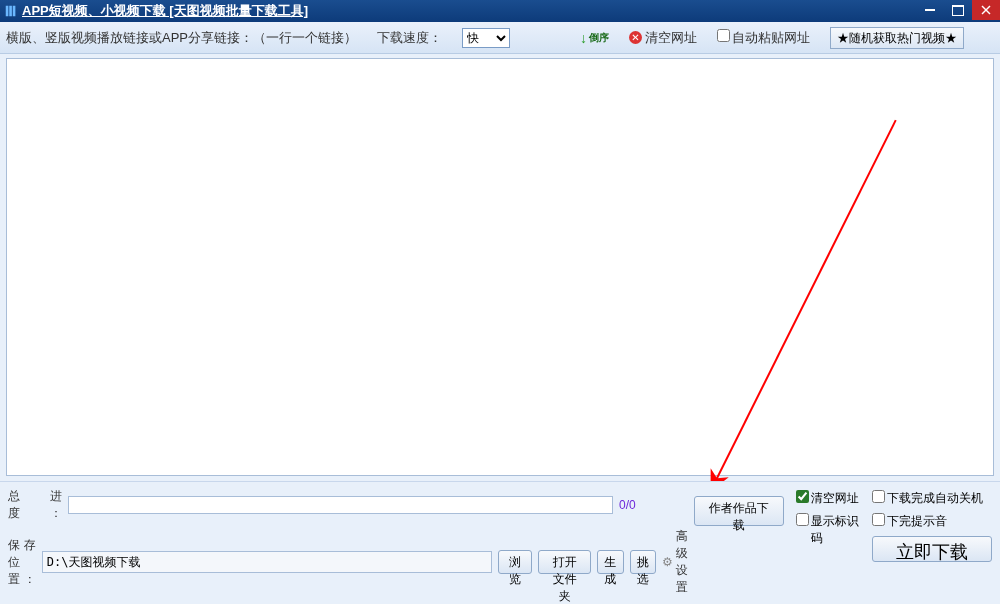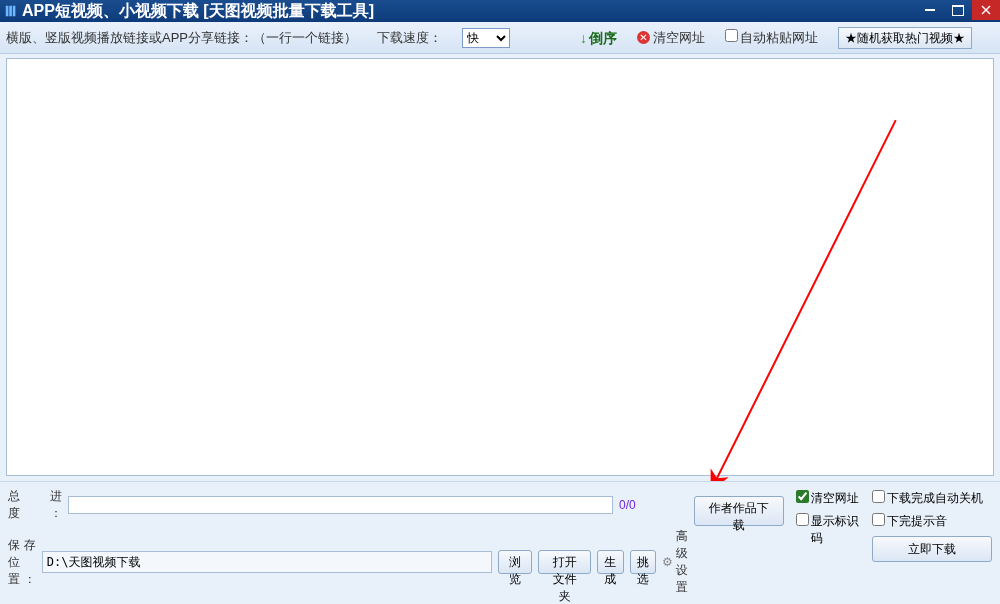--- a/index.html
+++ b/index.html
@@ -1,18 +1,18 @@
 <!DOCTYPE html>
 <html><head>
 <meta charset="utf-8">
 <style>
 * { margin: 0; padding: 0; box-sizing: border-box; }
 body { font-family: "Microsoft YaHei", SimSun, Arial, sans-serif; font-size: 12px; background: #fff; width: 1000px; height: 604px; overflow: hidden; position: relative; }
 
-.titlebar { height: 22px; background: linear-gradient(#1a4d8f, #0d3b7a); color: #fff; display: flex; align-items: center; padding-left: 4px; font-size: 16px; }
+.titlebar { height: 22px; background: linear-gradient(#1a4d8f, #0d3b7a); color: #fff; display: flex; align-items: center; padding-left: 4px; font-size: 13px; text-decoration: underline; }
 .titlebar-icon { width: 14px; height: 14px; margin-right: 4px; display: inline-flex; align-items: center; justify-content: center; }
 .titlebar-text { flex: 1; white-space: nowrap; font-weight: bold; }
 .win-controls { display: flex; height: 100%; }
 .win-btn { width: 28px; height: 20px; display: flex; align-items: center; justify-content: center; }
 .win-min::before { content: ""; width: 10px; height: 2px; background: #fff; display: block; }
 .win-max::before { content: ""; width: 10px; height: 8px; border: 1px solid #fff; border-top: 2px solid #fff; display: block; }
 .win-close { background: #c62828; }
 .win-close svg { width: 10px; height: 10px; }
 
 .toolbar { height: 32px; background: linear-gradient(#eaf1fb, #d6e4f5); border-bottom: 1px solid #b8cce4; display: flex; align-items: center; padding: 0 6px; gap: 20px; font-size: 13px; color: #333; }
@@ -33,21 +33,21 @@
 
 .arrow-overlay { position: absolute; top: 0; left: 0; width: 100%; height: 100%; pointer-events: none; }
 
 .bottom { background: #e8f0fa; padding: 6px 8px 2px 8px; border-top: 1px solid #c8d7ec; }
 .row { display: flex; align-items: center; gap: 6px; margin-bottom: 6px; }
 .row-label { width: 54px; text-align: justify; text-align-last: justify; color: #333; font-family: Liberation Mono, monospace; }
 .progress-bar { flex: 0 0 545px; height: 18px; border: 1px solid #a8bdd8; background: #fff; }
 .progress-text { width: 30px; color: #6d28d9; }
 .btn { background: linear-gradient(#f7f9fc, #dbe6f4); border: 1px solid #8fa9c9; border-radius: 3px; padding: 3px 10px; font-size: 12px; cursor: pointer; height: 24px; }
 .btn-small { padding: 3px 6px; }
-.btn-big { width: 120px; height: 26px; font-size: 12px; }
+.btn-big { width: 120px; height: 26px; font-size: 18px; }
 .save-input { flex: 0 0 450px; height: 22px; border: 1px solid #a8bdd8; background: #f4f7fb; padding: 0 4px; font-size: 12px; font-family: Consolas, monospace; }
 
 .bottom-grid { display: flex; align-items: flex-start; }
 .bottom-left { flex: 0 0 680px; }
 .bottom-right { flex: 1; display: flex; gap: 12px; align-items: flex-start; padding-top: 2px; }
 .col { display: flex; flex-direction: column; gap: 6px; }
 .gear { color: #888; }
 .advanced { display: inline-flex; align-items: center; gap: 3px; color: #333; }
 .checked-box { accent-color: #2a7a2a; }
 .btn-author { width: 90px; height: 30px; }
@@ -78,21 +78,21 @@
 
 <div class="toolbar">
   <span class="toolbar-instruction">横版、竖版视频播放链接或APP分享链接：（一行一个链接）</span>
   <span class="lbl">下载速度：</span>
   <select class="select">
     <option>快</option>
   </select>
   <span style="width:30px"></span>
   <span class="reverse-icon">
     <span class="reverse-arrow">↓</span>
-    <span style="font-size:14px;line-height:1;">倒序</span>
+    <span style="font-size:10px;line-height:1;">倒序</span>
   </span>
   <a class="clear-link">
     <span class="clear-x">✕</span>
     <span>清空网址</span>
   </a>
   <label class="chk">
     <input type="checkbox" style="">
     <span>自动粘贴网址</span>
   </label>
   <button class="random-btn">★随机获取热门视频★</button>

